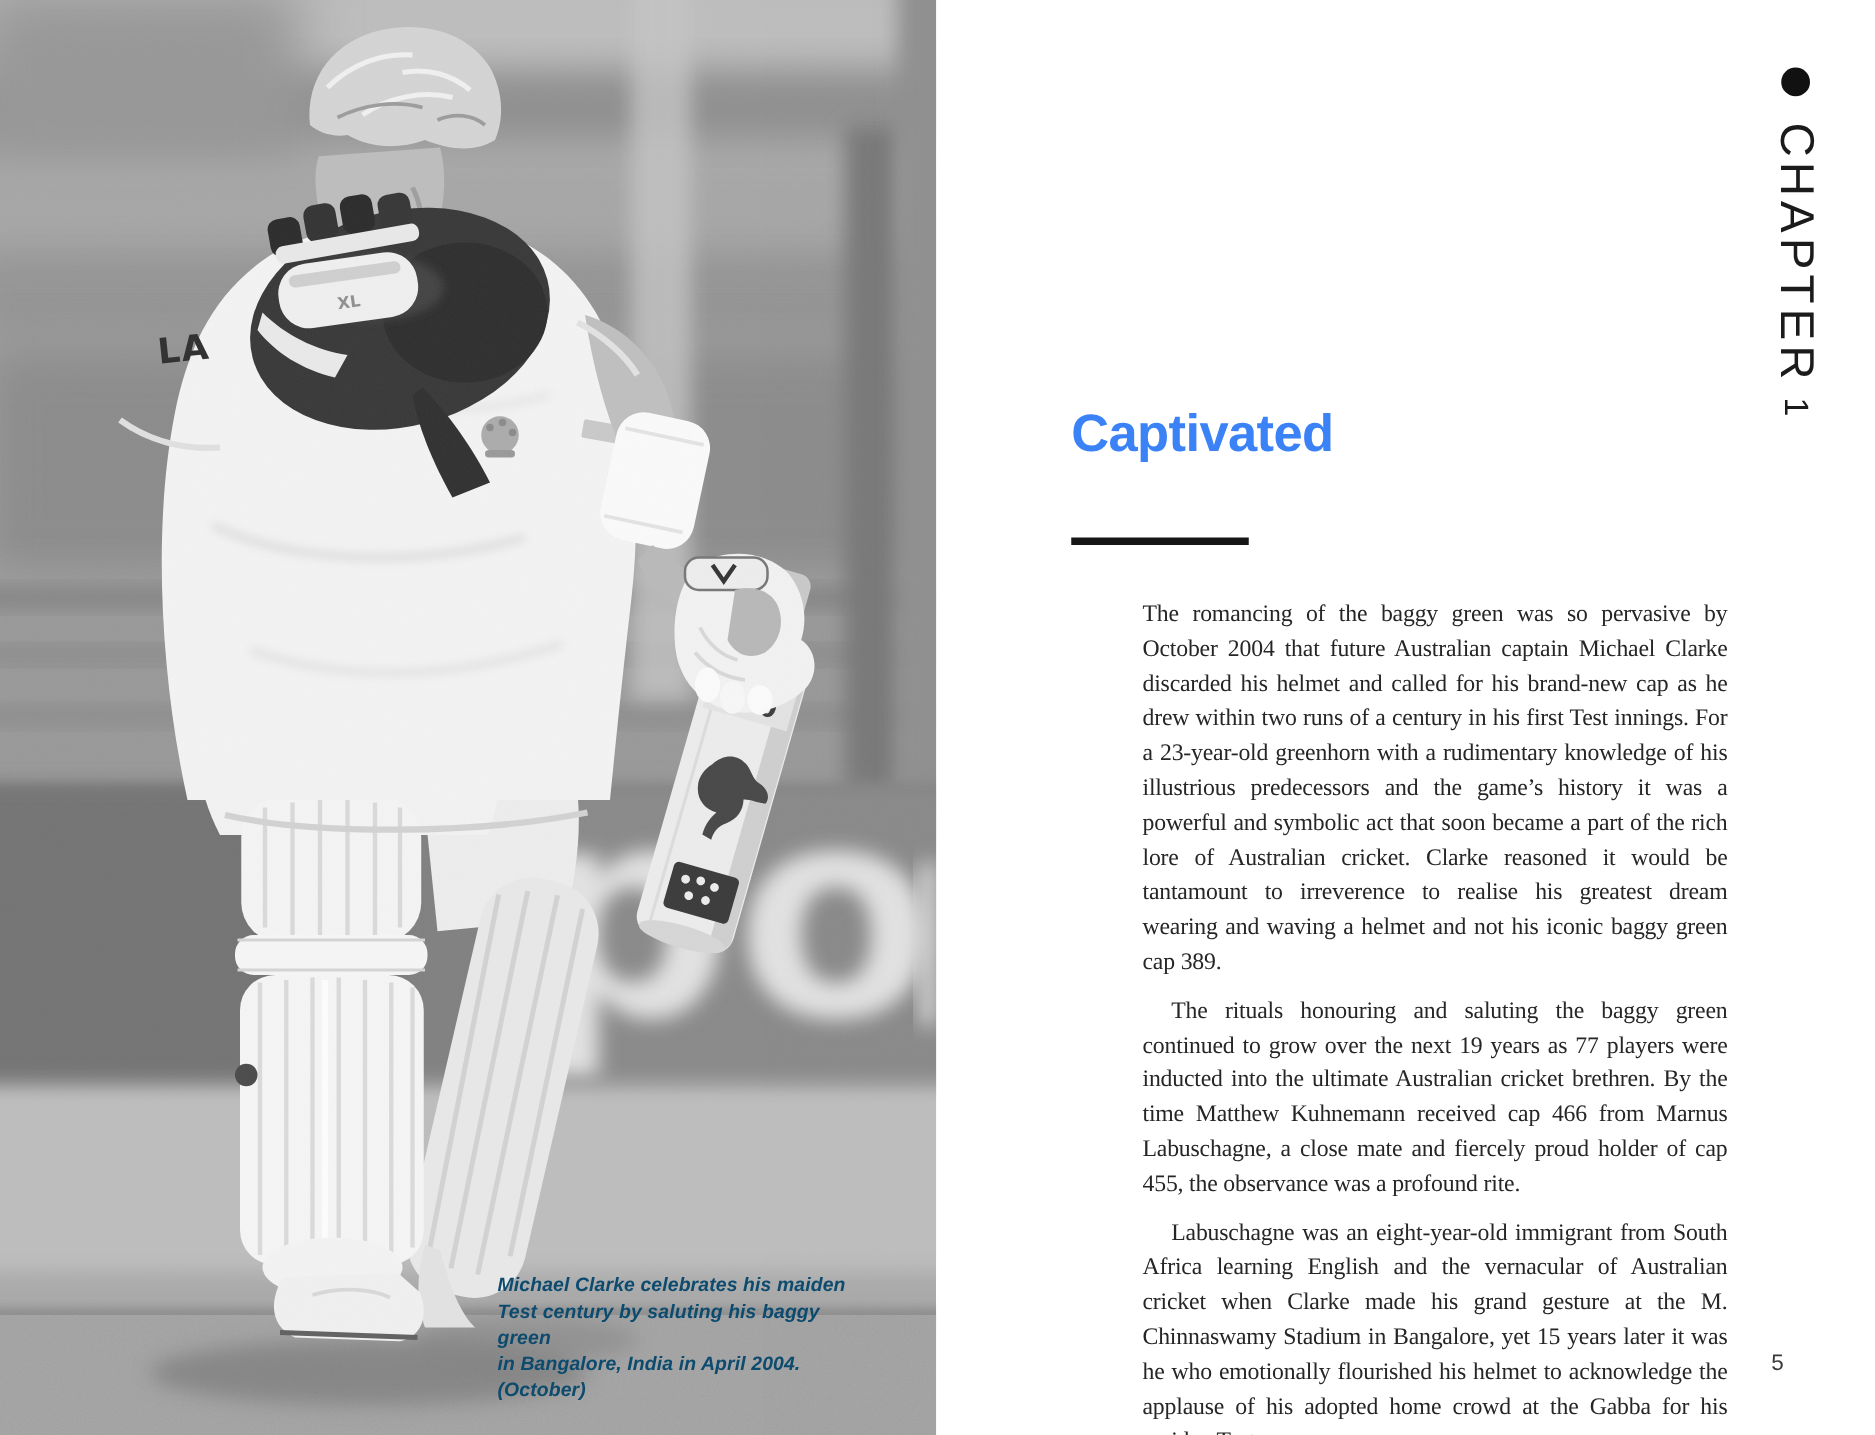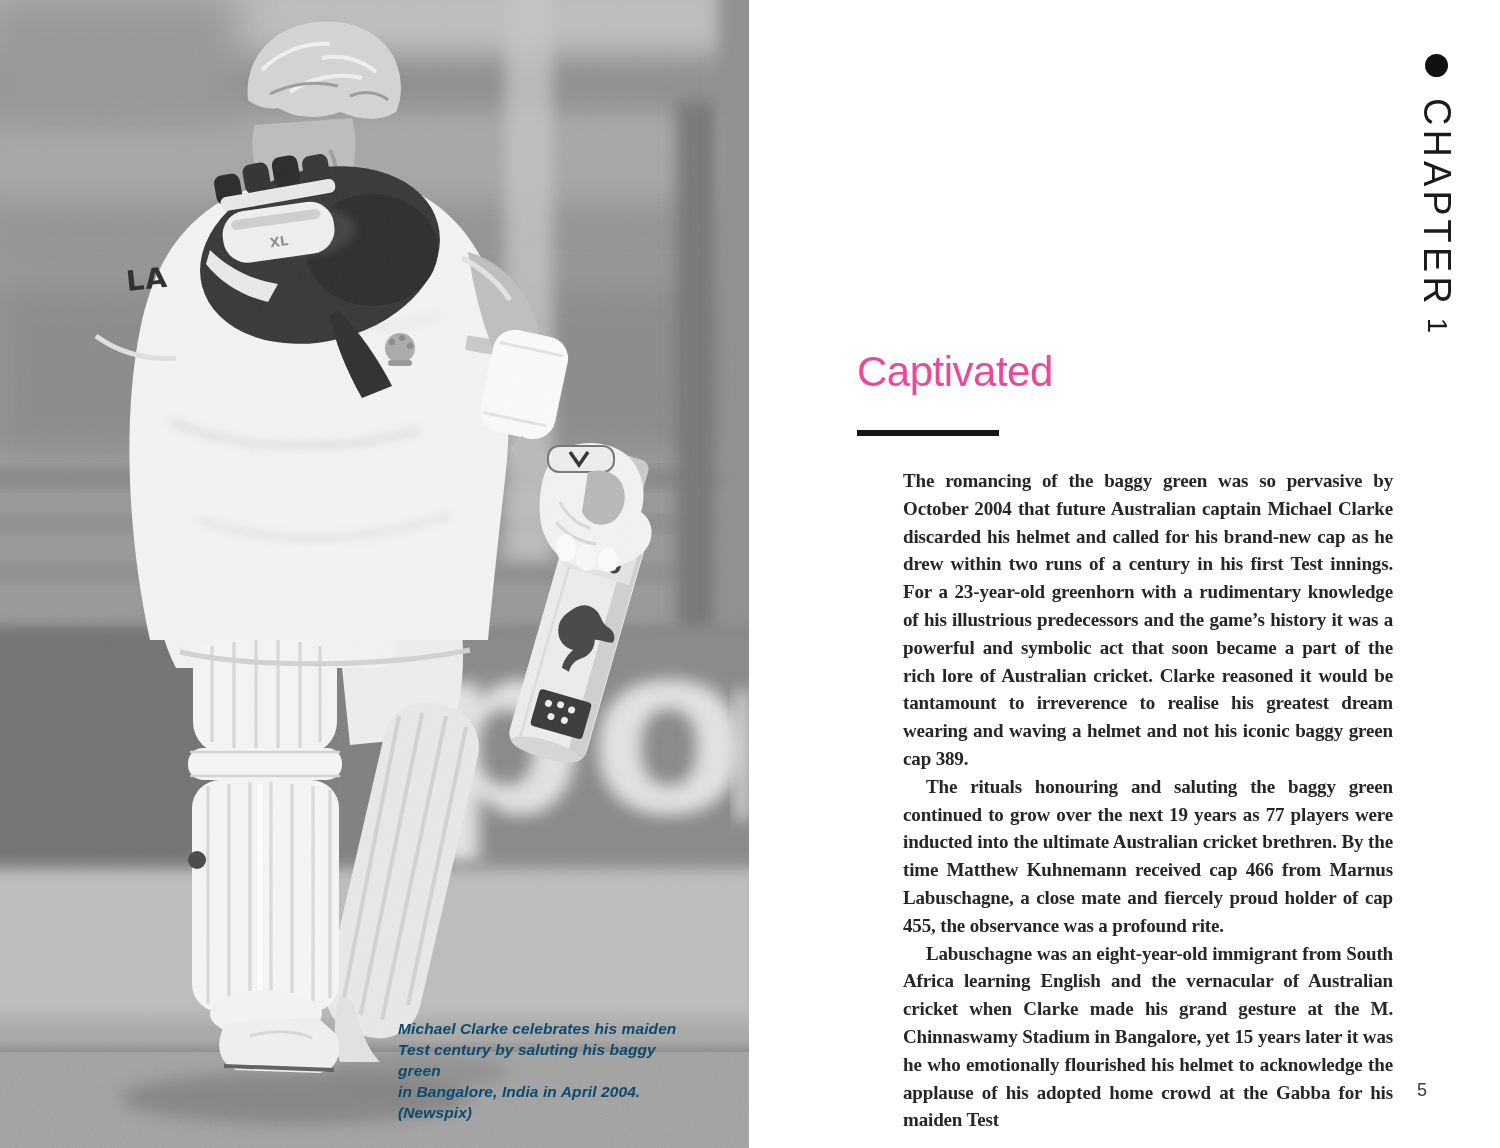--- a/index.html
+++ b/index.html
@@ -22,31 +22,31 @@
     background:#111111;
   }
   .chapter-vert{
     position:absolute;left:669px;top:98px;height:300px;
     writing-mode:vertical-rl;text-orientation:mixed;
     font-family:"Liberation Sans",sans-serif;font-weight:300;
     font-size:38px;line-height:38px;letter-spacing:4px;color:#1b1b1b;white-space:nowrap;
   }
   .chapter-vert .num{font-size:27px;margin-top:10px;}
   .chapter-title{
-    position:absolute;left:108px;top:349px;margin:0;
-    font-family:"Liberation Sans",sans-serif;font-weight:400;
-    font-size:42px;letter-spacing:-0.5px;color:#ec4899;line-height:1.1;
+    position:absolute;left:108px;top:324px;margin:0;
+    font-family:"Liberation Sans",sans-serif;font-weight:700;
+    font-size:42px;letter-spacing:-0.5px;color:#3b82f6;line-height:1.1;
   }
   .title-rule{position:absolute;left:108px;top:430px;width:142px;height:6px;background:#161616;}
   .body-copy{
     position:absolute;left:154px;top:467px;width:490px;
     font-family:"Liberation Serif",serif;font-size:19px;line-height:27.8px;
     color:#262626;text-align:justify;letter-spacing:-0.15px;
   }
-  .body-copy p{margin:0;font-weight:bold;}
+  .body-copy p{margin:11px;}
   .body-copy p + p{text-indent:23px;}
   .page-number{
     position:absolute;left:668px;top:1080px;
     font-family:"Liberation Sans",sans-serif;font-size:18px;color:#3a3a3a;
   }
 </style>
 </head>
 <body>
 
 <div class="spread">
@@ -228,21 +228,21 @@
         </g>
       </g>
 
       <rect x="0" y="0" width="749" height="1148" filter="url(#grain)" opacity="0.10"></rect>
     </svg>
 
     <div class="photo-caption">
       <div>Michael Clarke celebrates his maiden</div>
       <div>Test century by saluting his baggy green</div>
       <div>in Bangalore, India in April 2004.</div>
-      <div>(Newspix)</div>
+      <div>(October)</div>
     </div>
   </div>
 
   <div class="text-page">
 
     <div class="chapter-dot"></div>
 
     <div class="chapter-vert">
       <span>CHAPTER</span><span class="num">1</span>
     </div>

